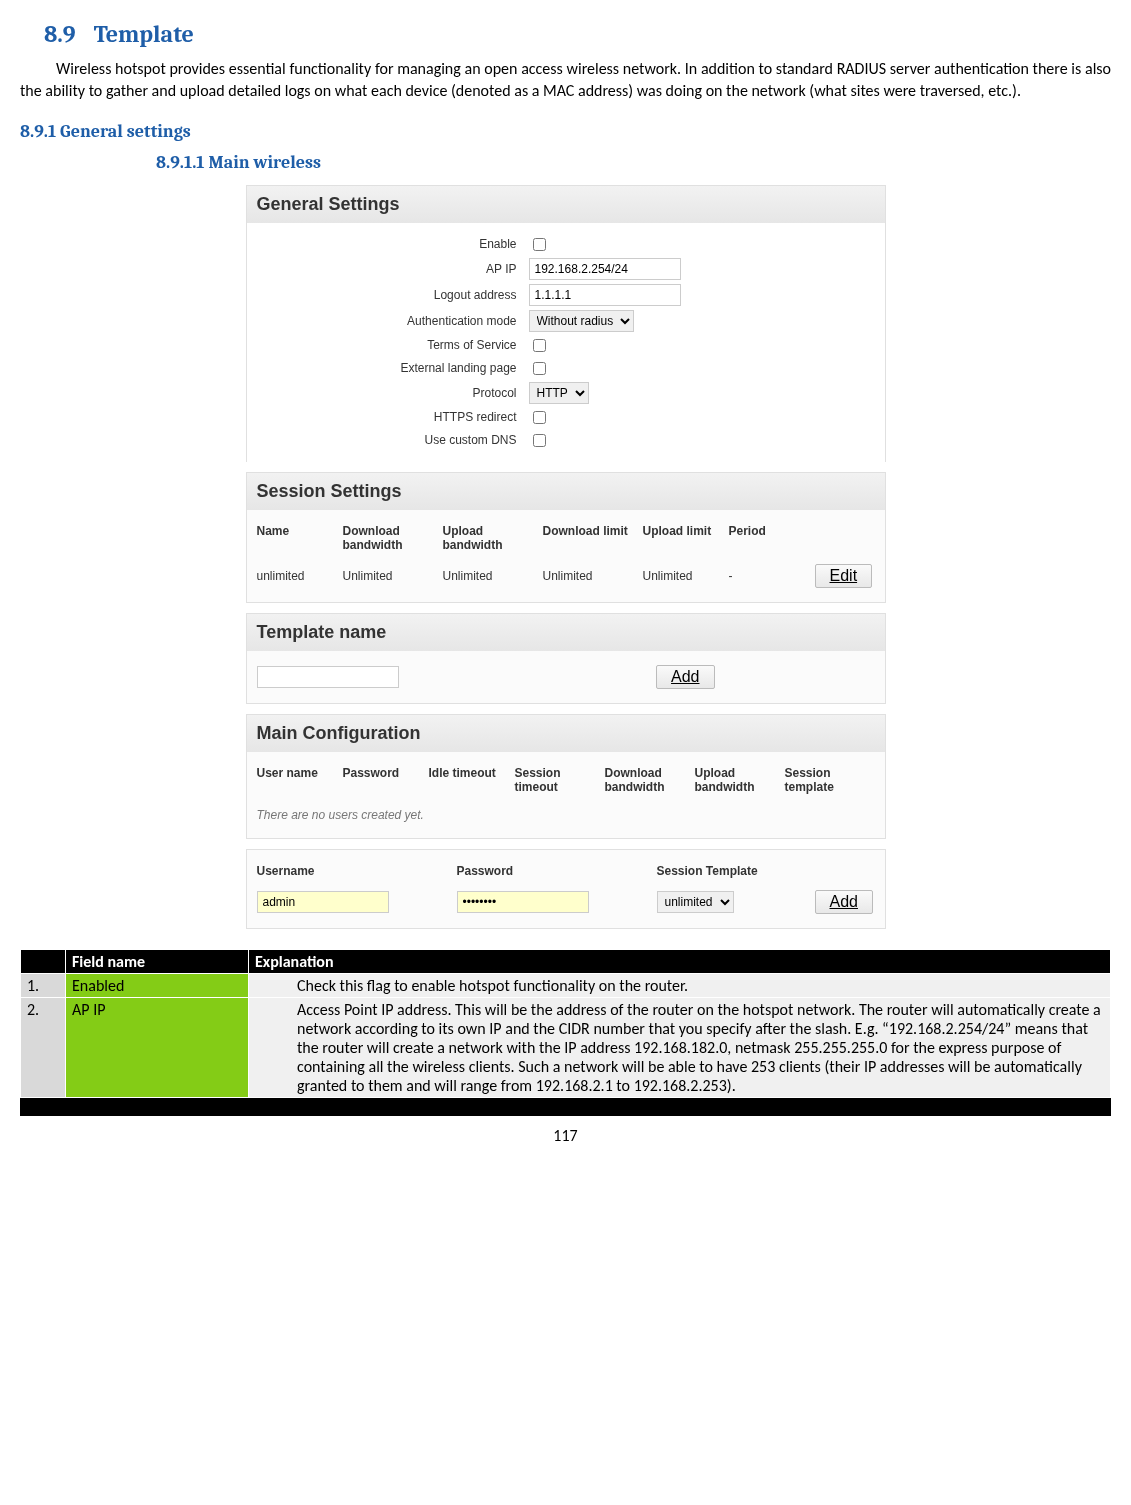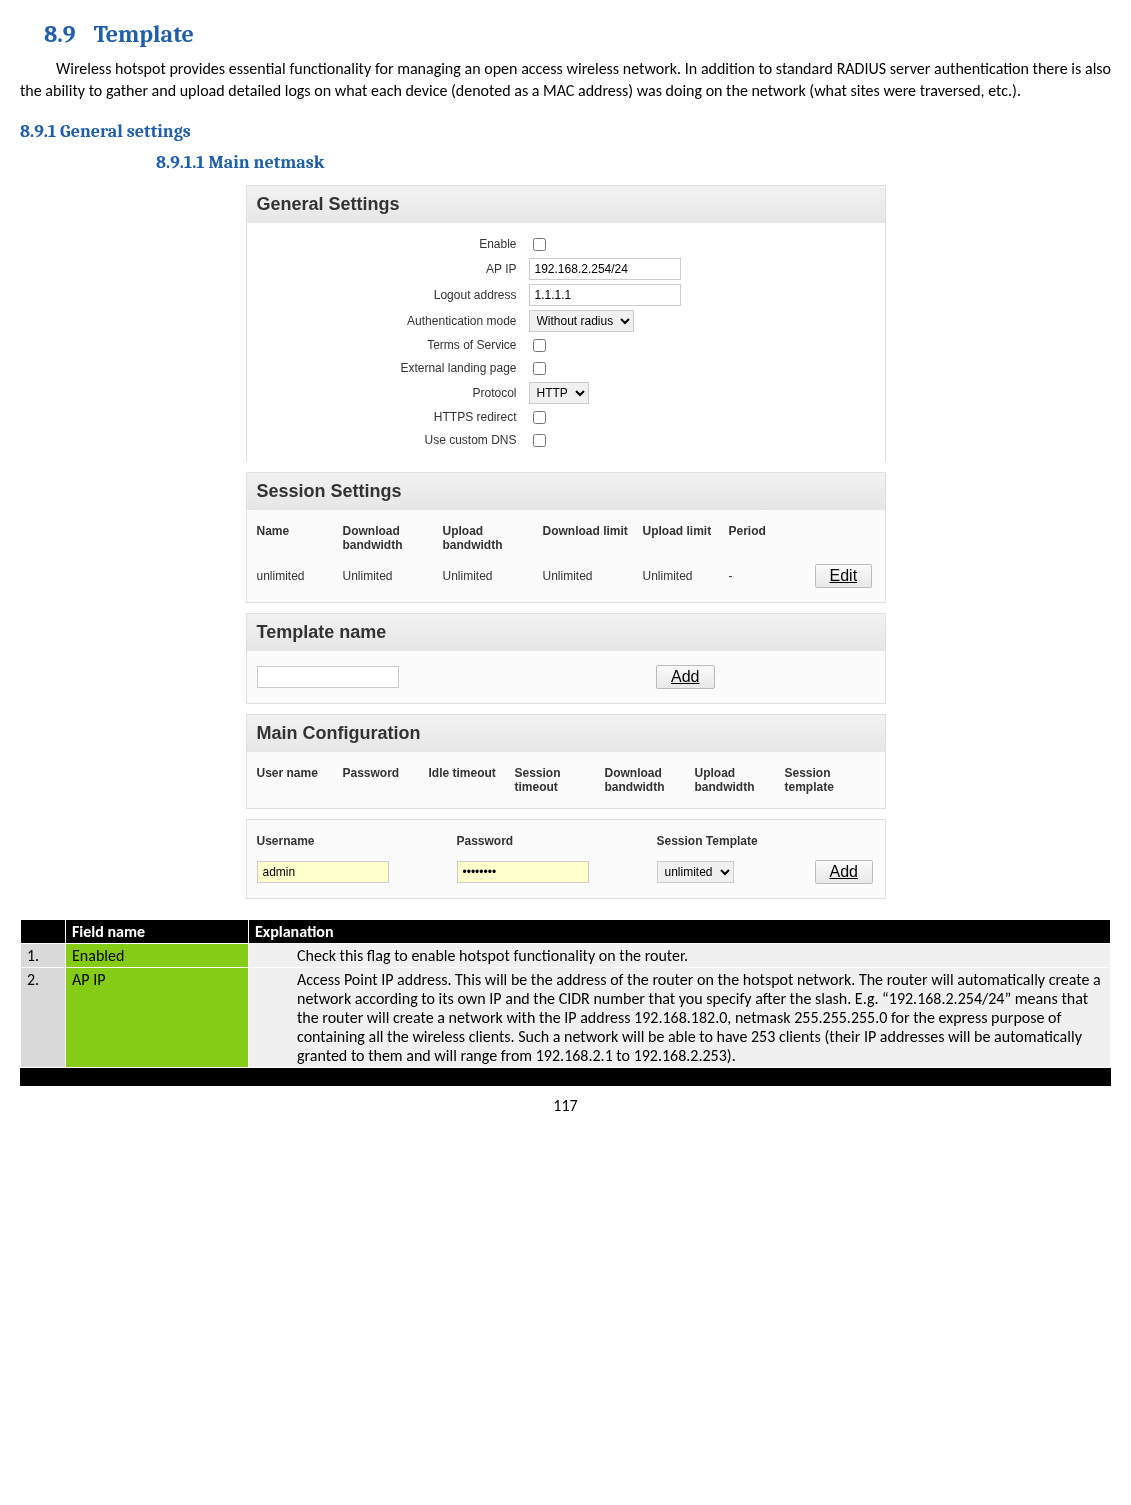--- a/index.html
+++ b/index.html
@@ -143,21 +143,21 @@
 </head>
 <body>
 
 <div class="h2">
   <span class="num">8.9</span><span>Template</span>
 </div>
 
 <p class="intro">Wireless hotspot provides essential functionality for managing an open access wireless network. In addition to standard RADIUS server authentication there is also the ability to gather and upload detailed logs on what each device (denoted as a MAC address) was doing on the network (what sites were traversed, etc.).</p>
 
 <div class="h3">8.9.1  General settings</div>
-<div class="h4">8.9.1.1    Main netmask</div>
+<div class="h4">8.9.1.1    Main wireless</div>
 
 <div class="panel">
 
   <div class="section-title">General Settings</div>
   <div class="section-body" style="border-bottom:none; background:#fff;">
     <div class="form-row">
       <div class="form-label">Enable</div>
       <input type="checkbox" style="">
     </div>
     <div class="form-row">
@@ -229,20 +229,21 @@
   <div class="section-body">
     <div class="tbl-head">
       <div class="col-sm">User name</div>
       <div class="col-sm">Password</div>
       <div class="col-sm">Idle timeout</div>
       <div class="col">Session timeout</div>
       <div class="col">Download bandwidth</div>
       <div class="col">Upload bandwidth</div>
       <div class="col">Session template</div>
     </div>
+    <div class="italic-note">There are no users created yet.</div>
   </div>
 
   <div class="section-body" style="border-top:1px solid #e0e0e0;">
     <div class="tbl-head">
       <div style="width:200px">Username</div>
       <div style="width:200px">Password</div>
       <div class="col">Session Template</div>
       <div style="width:60px"></div>
     </div>
     <div class="tbl-row">

